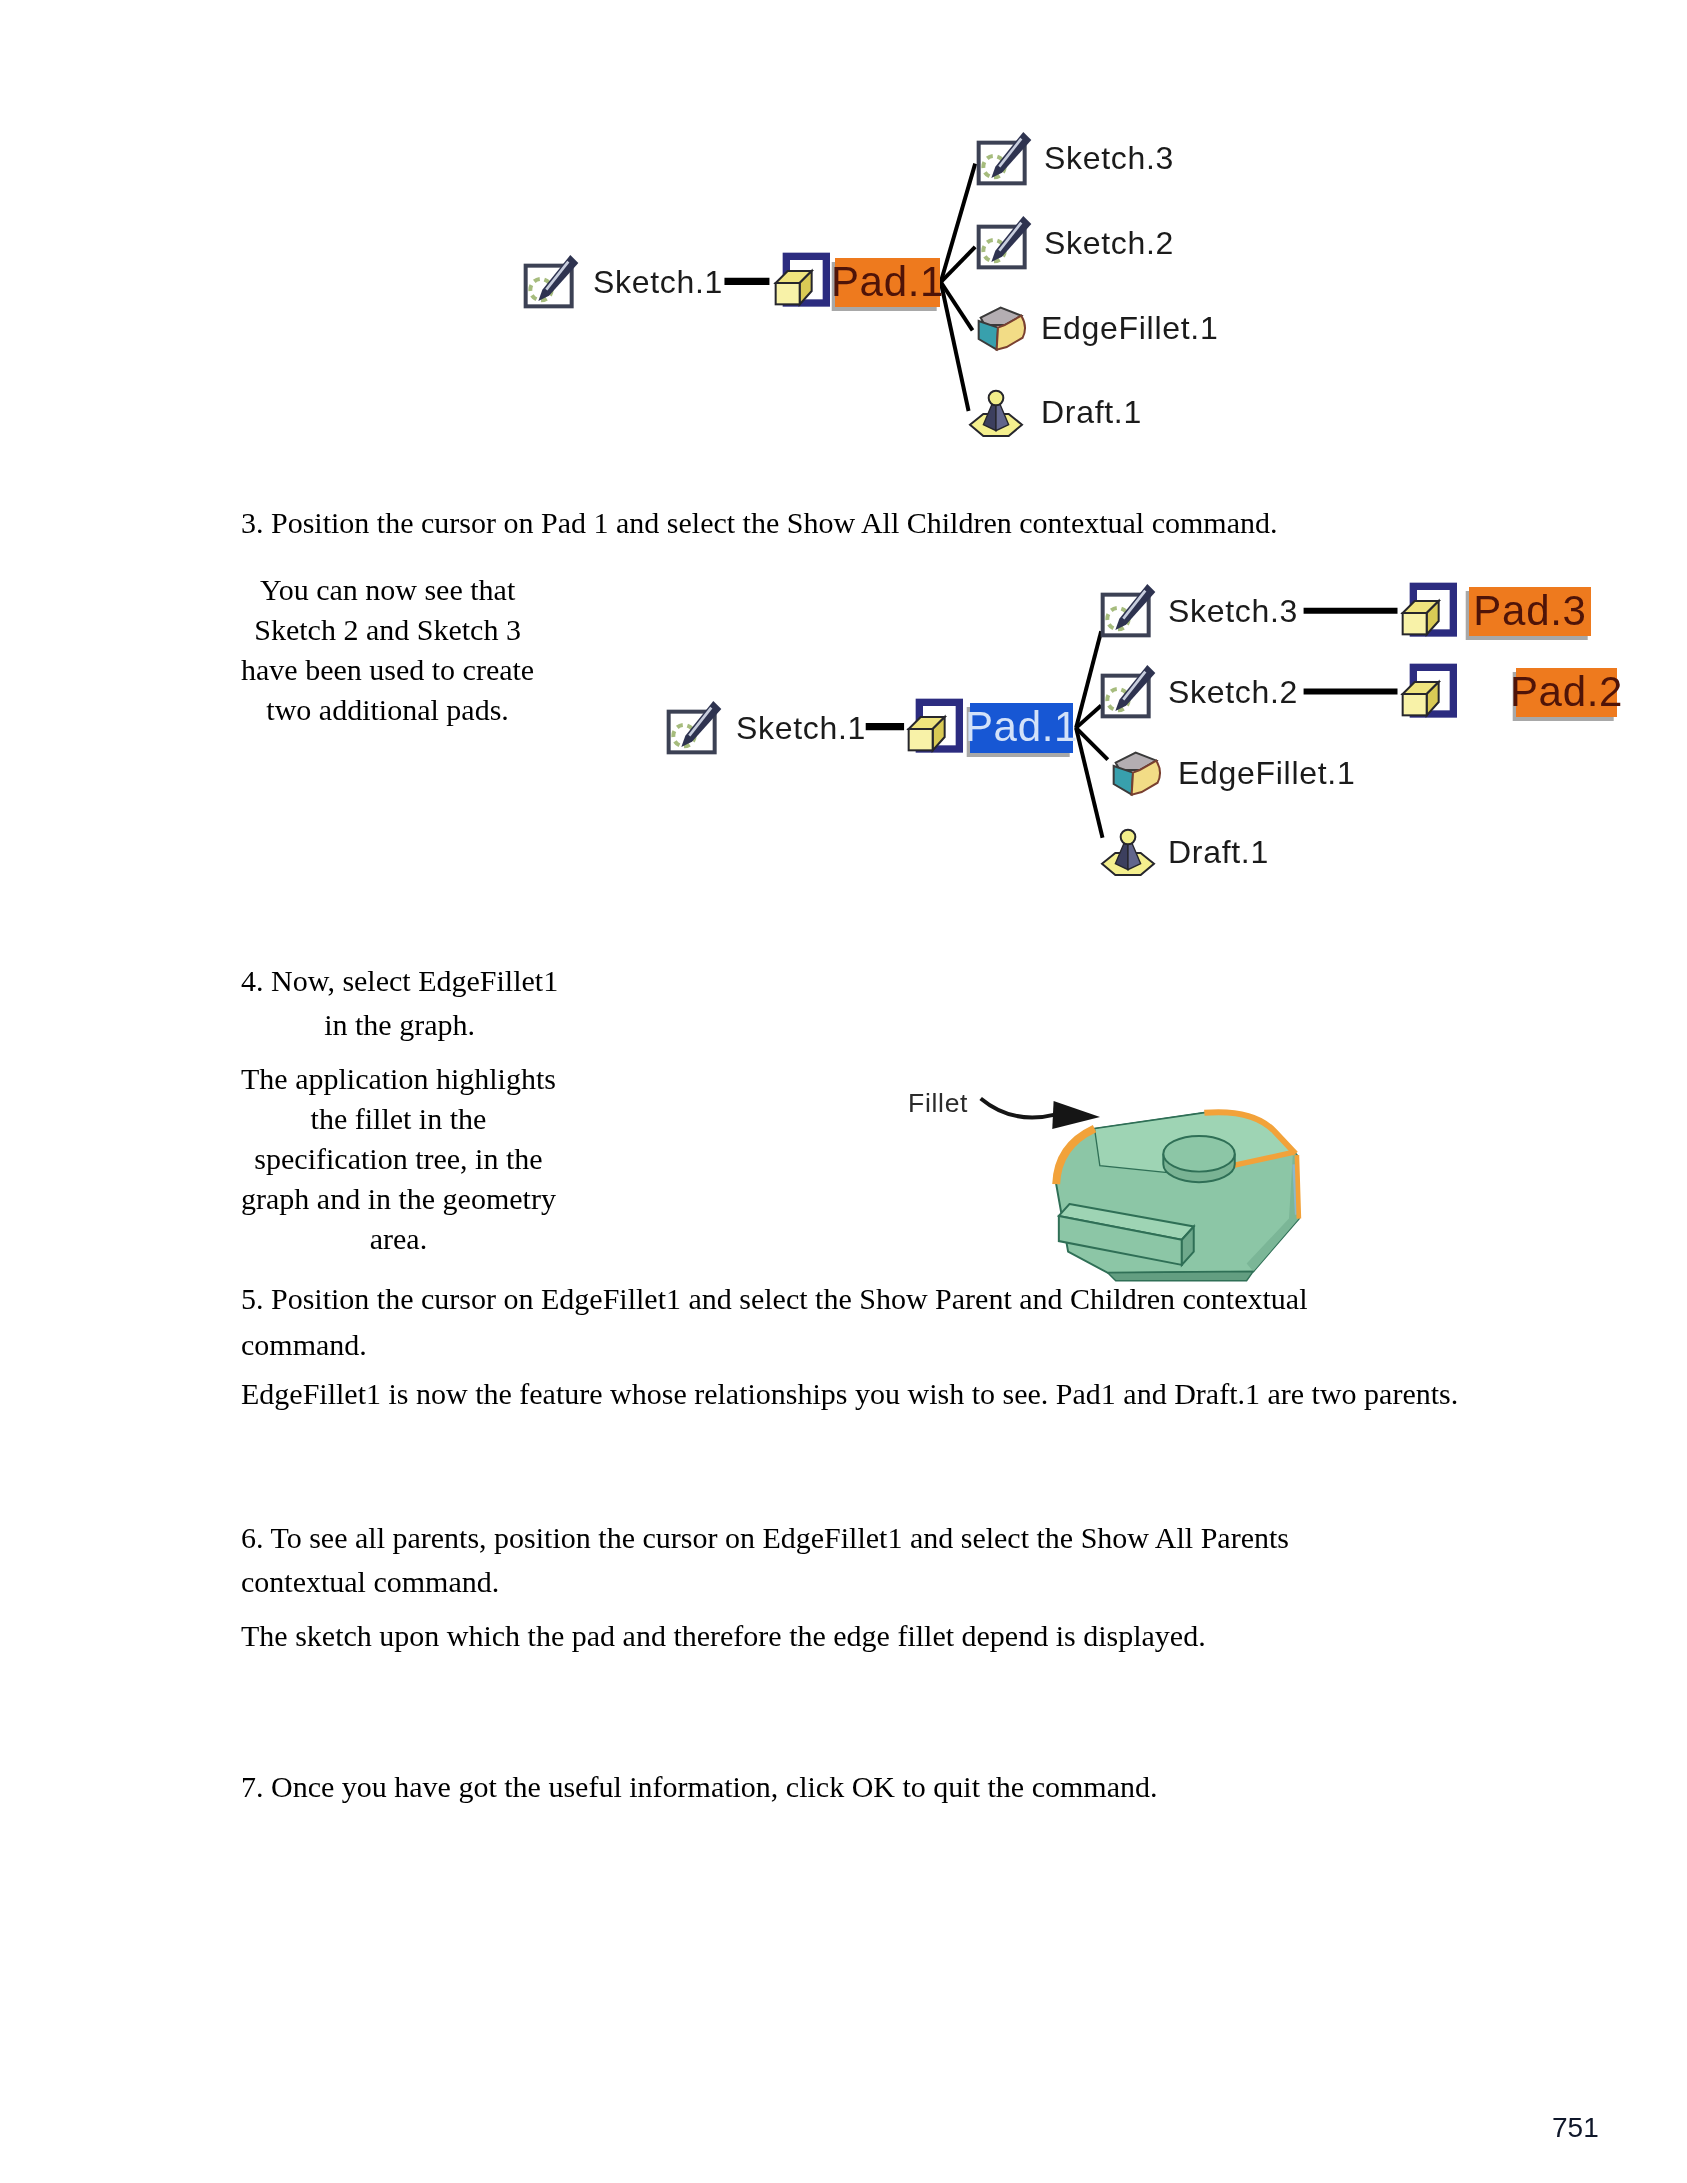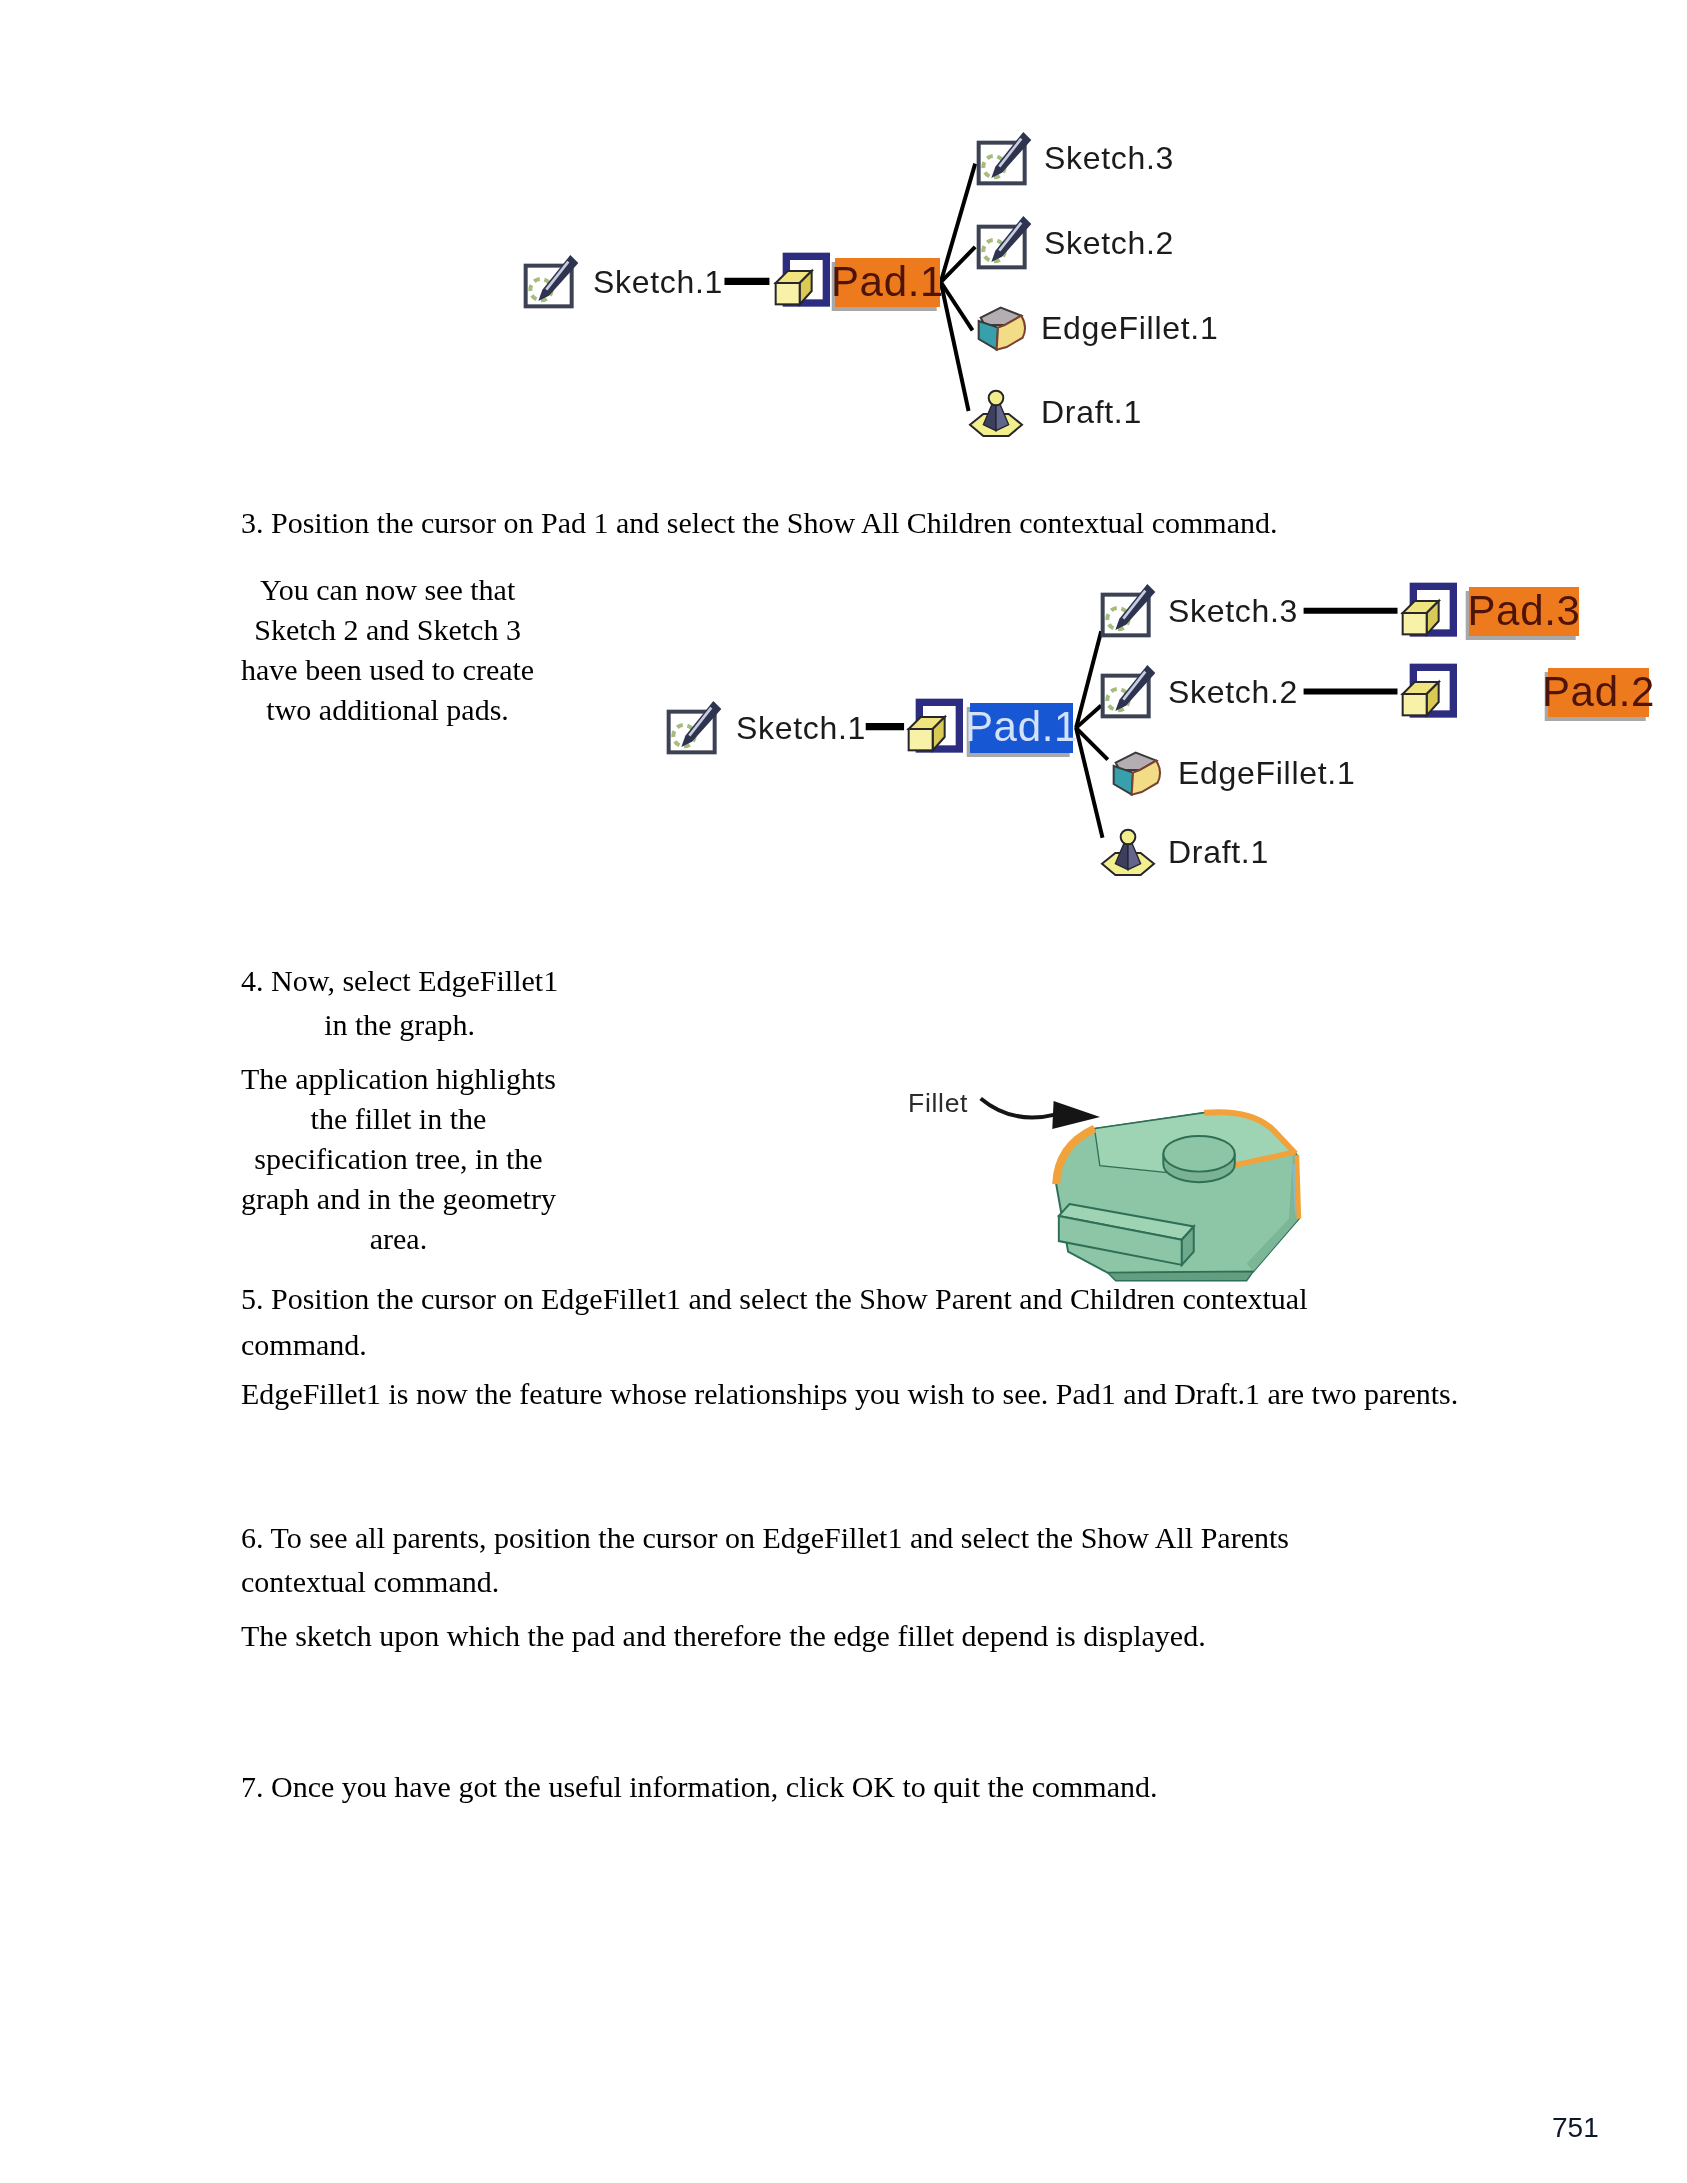--- a/index.html
+++ b/index.html
@@ -125,32 +125,32 @@
     <span>Pad.1</span>
   </div>
 
   <svg class="icon" style="left:1098px;top:582px" viewBox="0 0 90 90" width="60" height="60">
       <use href="#sym-sketch"></use>
     </svg>
   <div class="glabel" style="left:1168px;top:593px">Sketch.3</div>
   <svg class="icon" style="left:1400px;top:581px" viewBox="0 0 90 90" width="60" height="60">
       <use href="#sym-pad"></use>
     </svg>
-  <div class="hl hl-orange" style="left:1469px;top:587px;width:110px;height:49px">
+  <div class="hl hl-orange" style="left:1469px;top:587px;width:122px;height:49px">
     <span>Pad.3</span>
   </div>
 
   <svg class="icon" style="left:1098px;top:663px" viewBox="0 0 90 90" width="60" height="60">
       <use href="#sym-sketch"></use>
     </svg>
   <div class="glabel" style="left:1168px;top:674px">Sketch.2</div>
   <svg class="icon" style="left:1400px;top:662px" viewBox="0 0 90 90" width="60" height="60">
       <use href="#sym-pad"></use>
     </svg>
-  <div class="hl hl-orange" style="left:1548px;top:668px;width:101px;height:49px">
+  <div class="hl hl-orange" style="left:1516px;top:668px;width:101px;height:49px">
     <span>Pad.2</span>
   </div>
 
   <svg class="icon" style="left:1105px;top:744px" viewBox="0 0 90 90" width="60" height="60">
       <use href="#sym-edgefillet"></use>
     </svg>
   <div class="glabel" style="left:1178px;top:755px">EdgeFillet.1</div>
 
   <svg class="icon" style="left:1098px;top:823px" viewBox="0 0 90 90" width="60" height="60">
       <use href="#sym-draft"></use>

